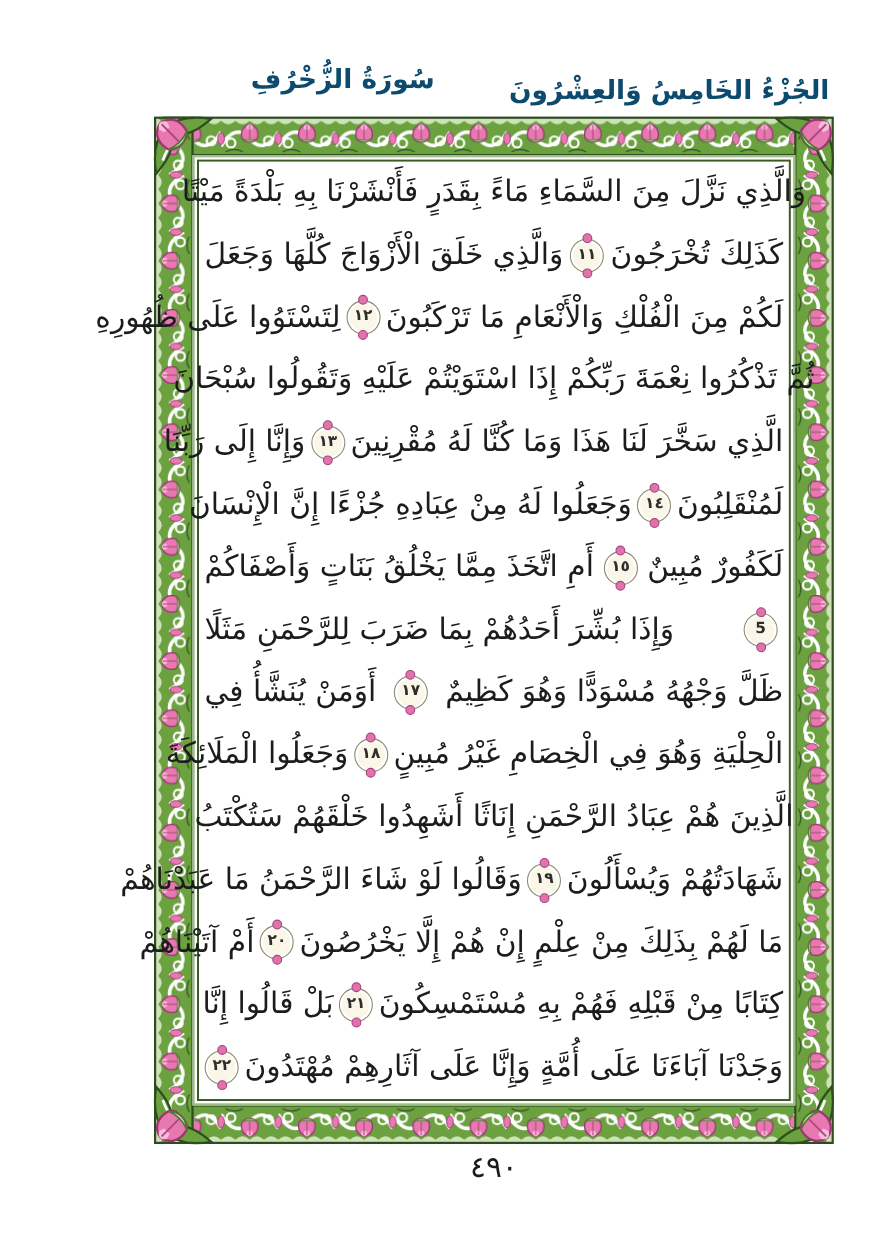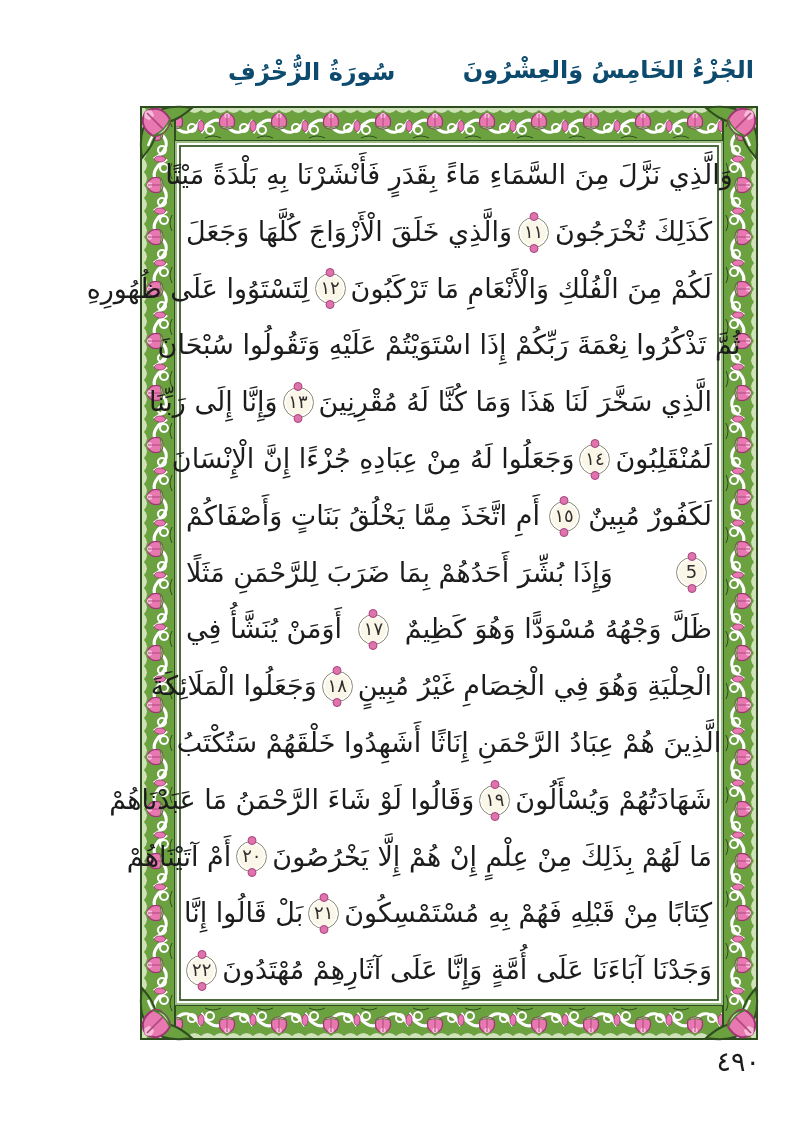--- a/index.html
+++ b/index.html
@@ -6,21 +6,21 @@
   body{
     width:798px;height:1140px;position:relative;background:#ffffff;
     font-family:"DejaVu Sans",sans-serif;overflow:hidden;
   }
   
   .runhead{
     position:absolute;direction:rtl;color:#0c4a6e;
     font-weight:bold;font-size:24px;letter-spacing:0;
     font-family:"DejaVu Sans",sans-serif;white-space:nowrap;
   }
-  #juz-head{top:56px;right:44px;text-align:right;}
+  #juz-head{top:68px;right:44px;text-align:right;}
   #surah-head{top:58px;left:228px;}
   
   #frame-svg{position:absolute;left:138px;top:104px;}
   
   #text-area{
     position:absolute;left:186px;top:147px;width:526px;height:852px;
     direction:rtl;
   }
   .qline{
     height:56.8px;line-height:56.8px;white-space:nowrap;
@@ -29,33 +29,33 @@
   }
   .qline .seg{flex:0 1 auto;}
   .qline.single{justify-content:center;}
   .qline.single .seg{flex:1 1 auto;text-align:justify;text-align-last:justify;}
   
   .vmarker{
     flex:0 0 auto;display:inline-block;width:29px;height:29px;line-height:27px;
     border:1.5px solid #8d8d76;border-radius:50%;
     background:radial-gradient(circle at 50% 45%, #fbf7e8 55%, #ece3c4 100%);
     box-shadow:inset 0 0 0 2px #ffffff;
-    color:#2e2e2e;font-size:18px;text-align:center;
-    position:relative;margin:0 5px;
+    color:#2e2e2e;font-size:14px;text-align:center;
+    position:relative;margin:0 5px;font-weight:bold;
   }
   .vmarker::before,.vmarker::after{
     content:"";position:absolute;left:50%;width:7px;height:7px;
     background:#df74ac;border:1px solid #a84280;border-radius:50% 50% 50% 50%;
     transform:translateX(-50%);
   }
   .vmarker::before{top:-6px;}
   .vmarker::after{bottom:-6px;}
   
   #page-number{
-    position:absolute;left:138px;top:1046px;width:622px;text-align:right;
+    position:absolute;left:138px;top:1046px;width:622px;text-align:center;
     font-size:27px;color:#1b1b1b;direction:rtl;font-family:"DejaVu Sans",sans-serif;
   }
 </style>
 </head>
 <body>
 
 <div class="runhead" id="juz-head">الجُزْءُ الخَامِسُ وَالعِشْرُونَ</div>
 <div class="runhead" id="surah-head">سُورَةُ الزُّخْرُفِ</div>
 
 <svg id="frame-svg" width="622" height="938" viewBox="0 0 622 938" aria-hidden="true">

